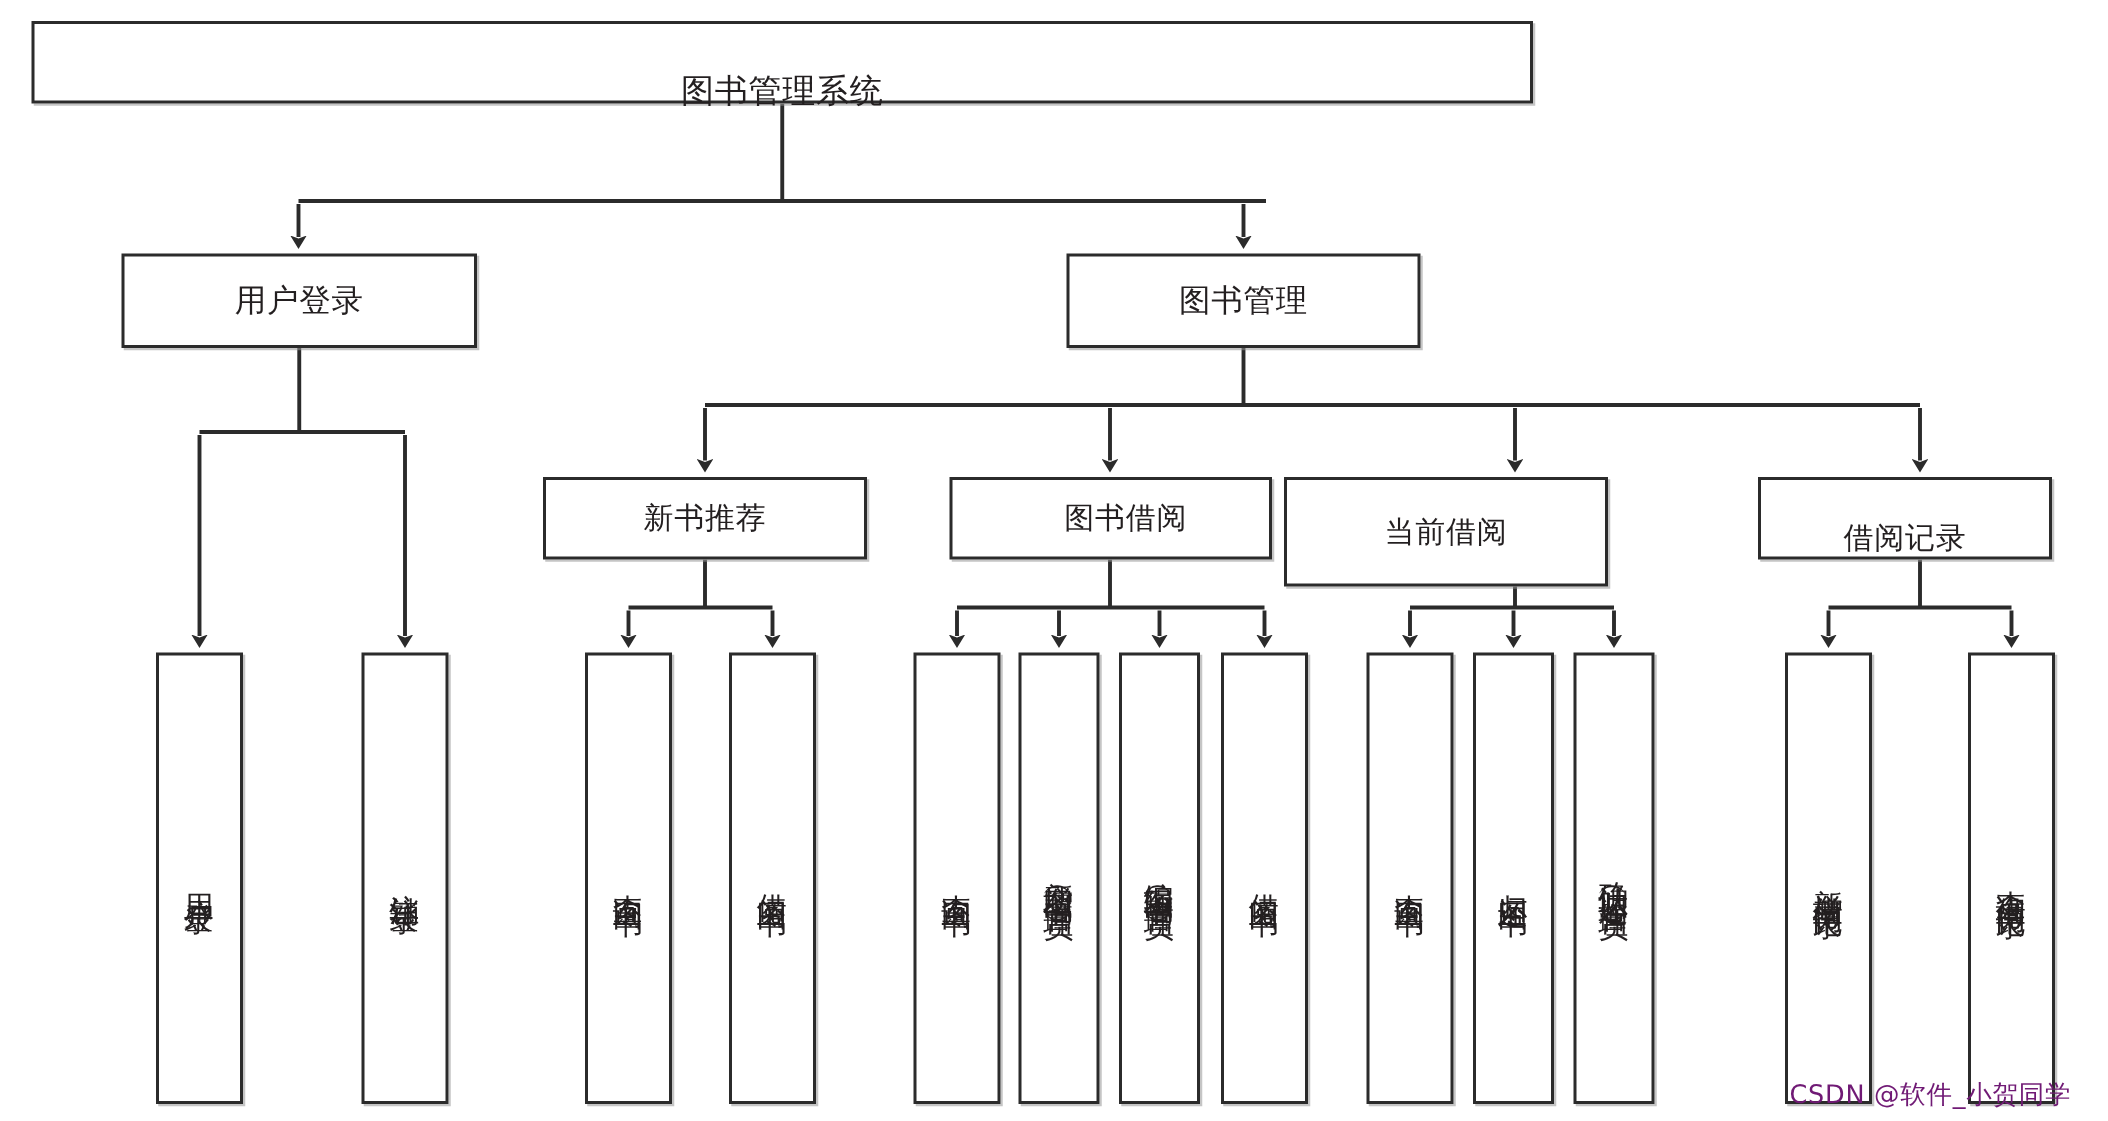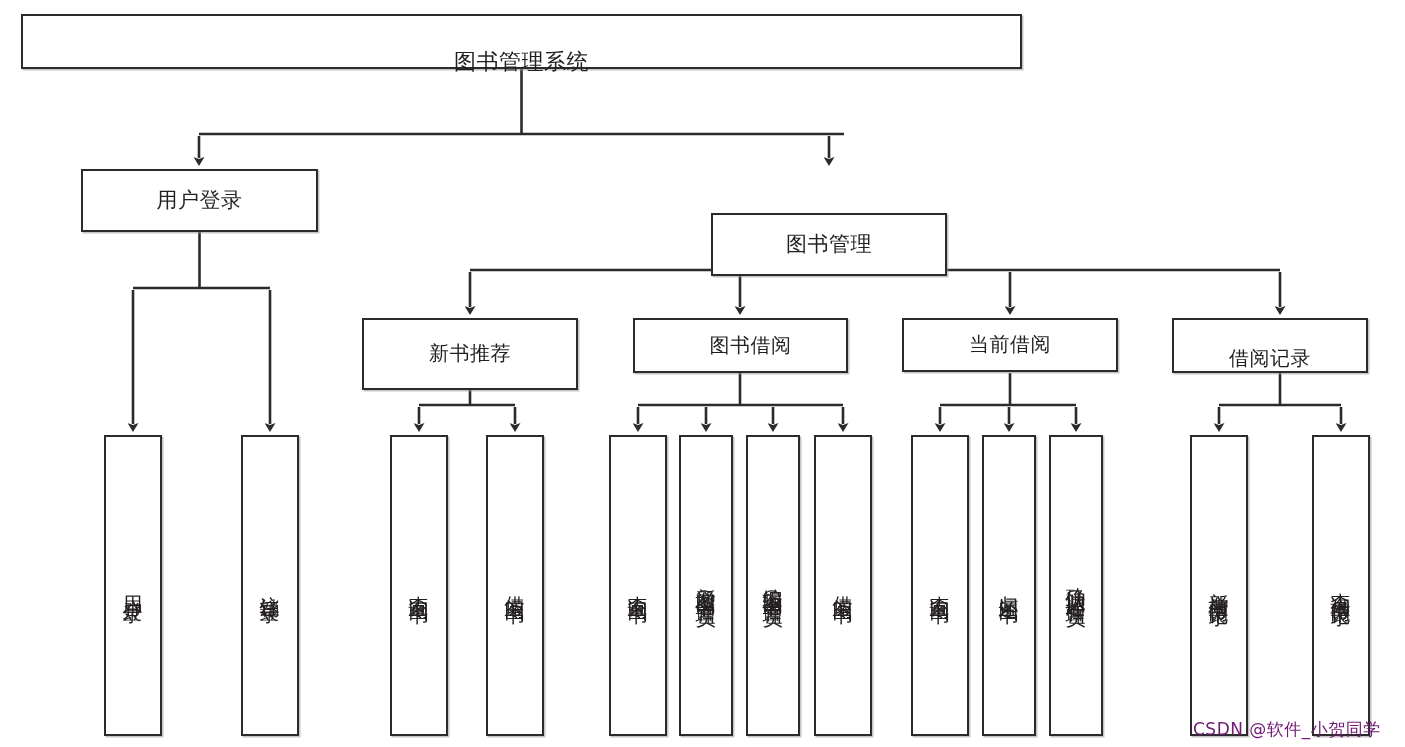--- a/index.html
+++ b/index.html
@@ -121,31 +121,31 @@
     </g>
   </svg>
 
   <div class="node node-root" style="left:21px; top:14px; width:1001px; height:55px;">
     <span class="label">图书管理系统</span>
   </div>
 
   <div class="node node-l1" style="left:81px; top:169px; width:237px; height:63px;">
     <span class="label">用户登录</span>
   </div>
-  <div class="node node-l1" style="left:711px; top:169px; width:236px; height:63px;margin-top:44px;">
+  <div class="node node-l1" style="left:711px; top:169px; width:236px; height:63px;">
     <span class="label">图书管理</span>
   </div>
 
-  <div class="node node-l2" style="left:362px; top:318px; width:216px; height:72px;">
+  <div class="node node-l2" style="left:362px; top:318px; width:216px; height:55px;">
     <span class="label">新书推荐</span>
   </div>
   <div class="node node-l2" style="left:633px; top:318px; width:215px; height:55px;padding-left:20px;">
     <span class="label">图书借阅</span>
   </div>
-  <div class="node node-l2" style="left:902px; top:318px; width:216px; height:54px;">
+  <div class="node node-l2" style="left:856px; top:318px; width:216px; height:73px;">
     <span class="label">当前借阅</span>
   </div>
   <div class="node node-l2" style="left:1172px; top:318px; width:196px; height:55px;align-items:flex-end;">
     <span class="label">借阅记录</span>
   </div>
 
   <div class="node node-leaf" style="left:104px; top:435px; width:58px; height:301px;">
     <span class="label">用户登录</span>
   </div>
   <div class="node node-leaf" style="left:241px; top:435px; width:58px; height:301px;">

